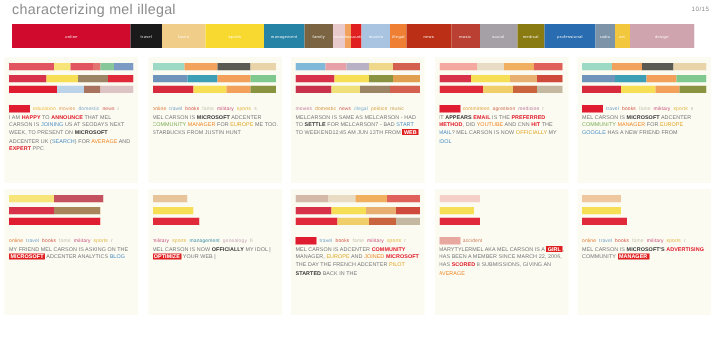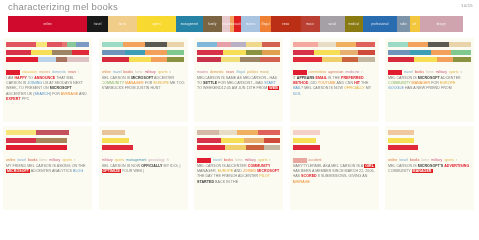--- a/index.html
+++ b/index.html
@@ -66,21 +66,21 @@
   .swatch{
     position:absolute;left:3px;top:31.5px;height:5px;width:14px;
   }
 </style>
 </head>
 <body>
 
 <div id="app">
 
   <div class="header">
-    <div class="title">characterizing mel books</div>
+    <div class="title">characterizing mel illegal</div>
     <div class="pager">10/15</div>
   </div>
 
   <div class="masterbar" id="masterbar">
       <div class="seg" style="background: rgb(207, 10, 44); width: 17.4257%;">
         <span>online</span>
       </div>
       <div class="seg dark" style="background: rgb(26, 26, 26); width: 4.55446%;">
         <span>travel</span>
       </div>

